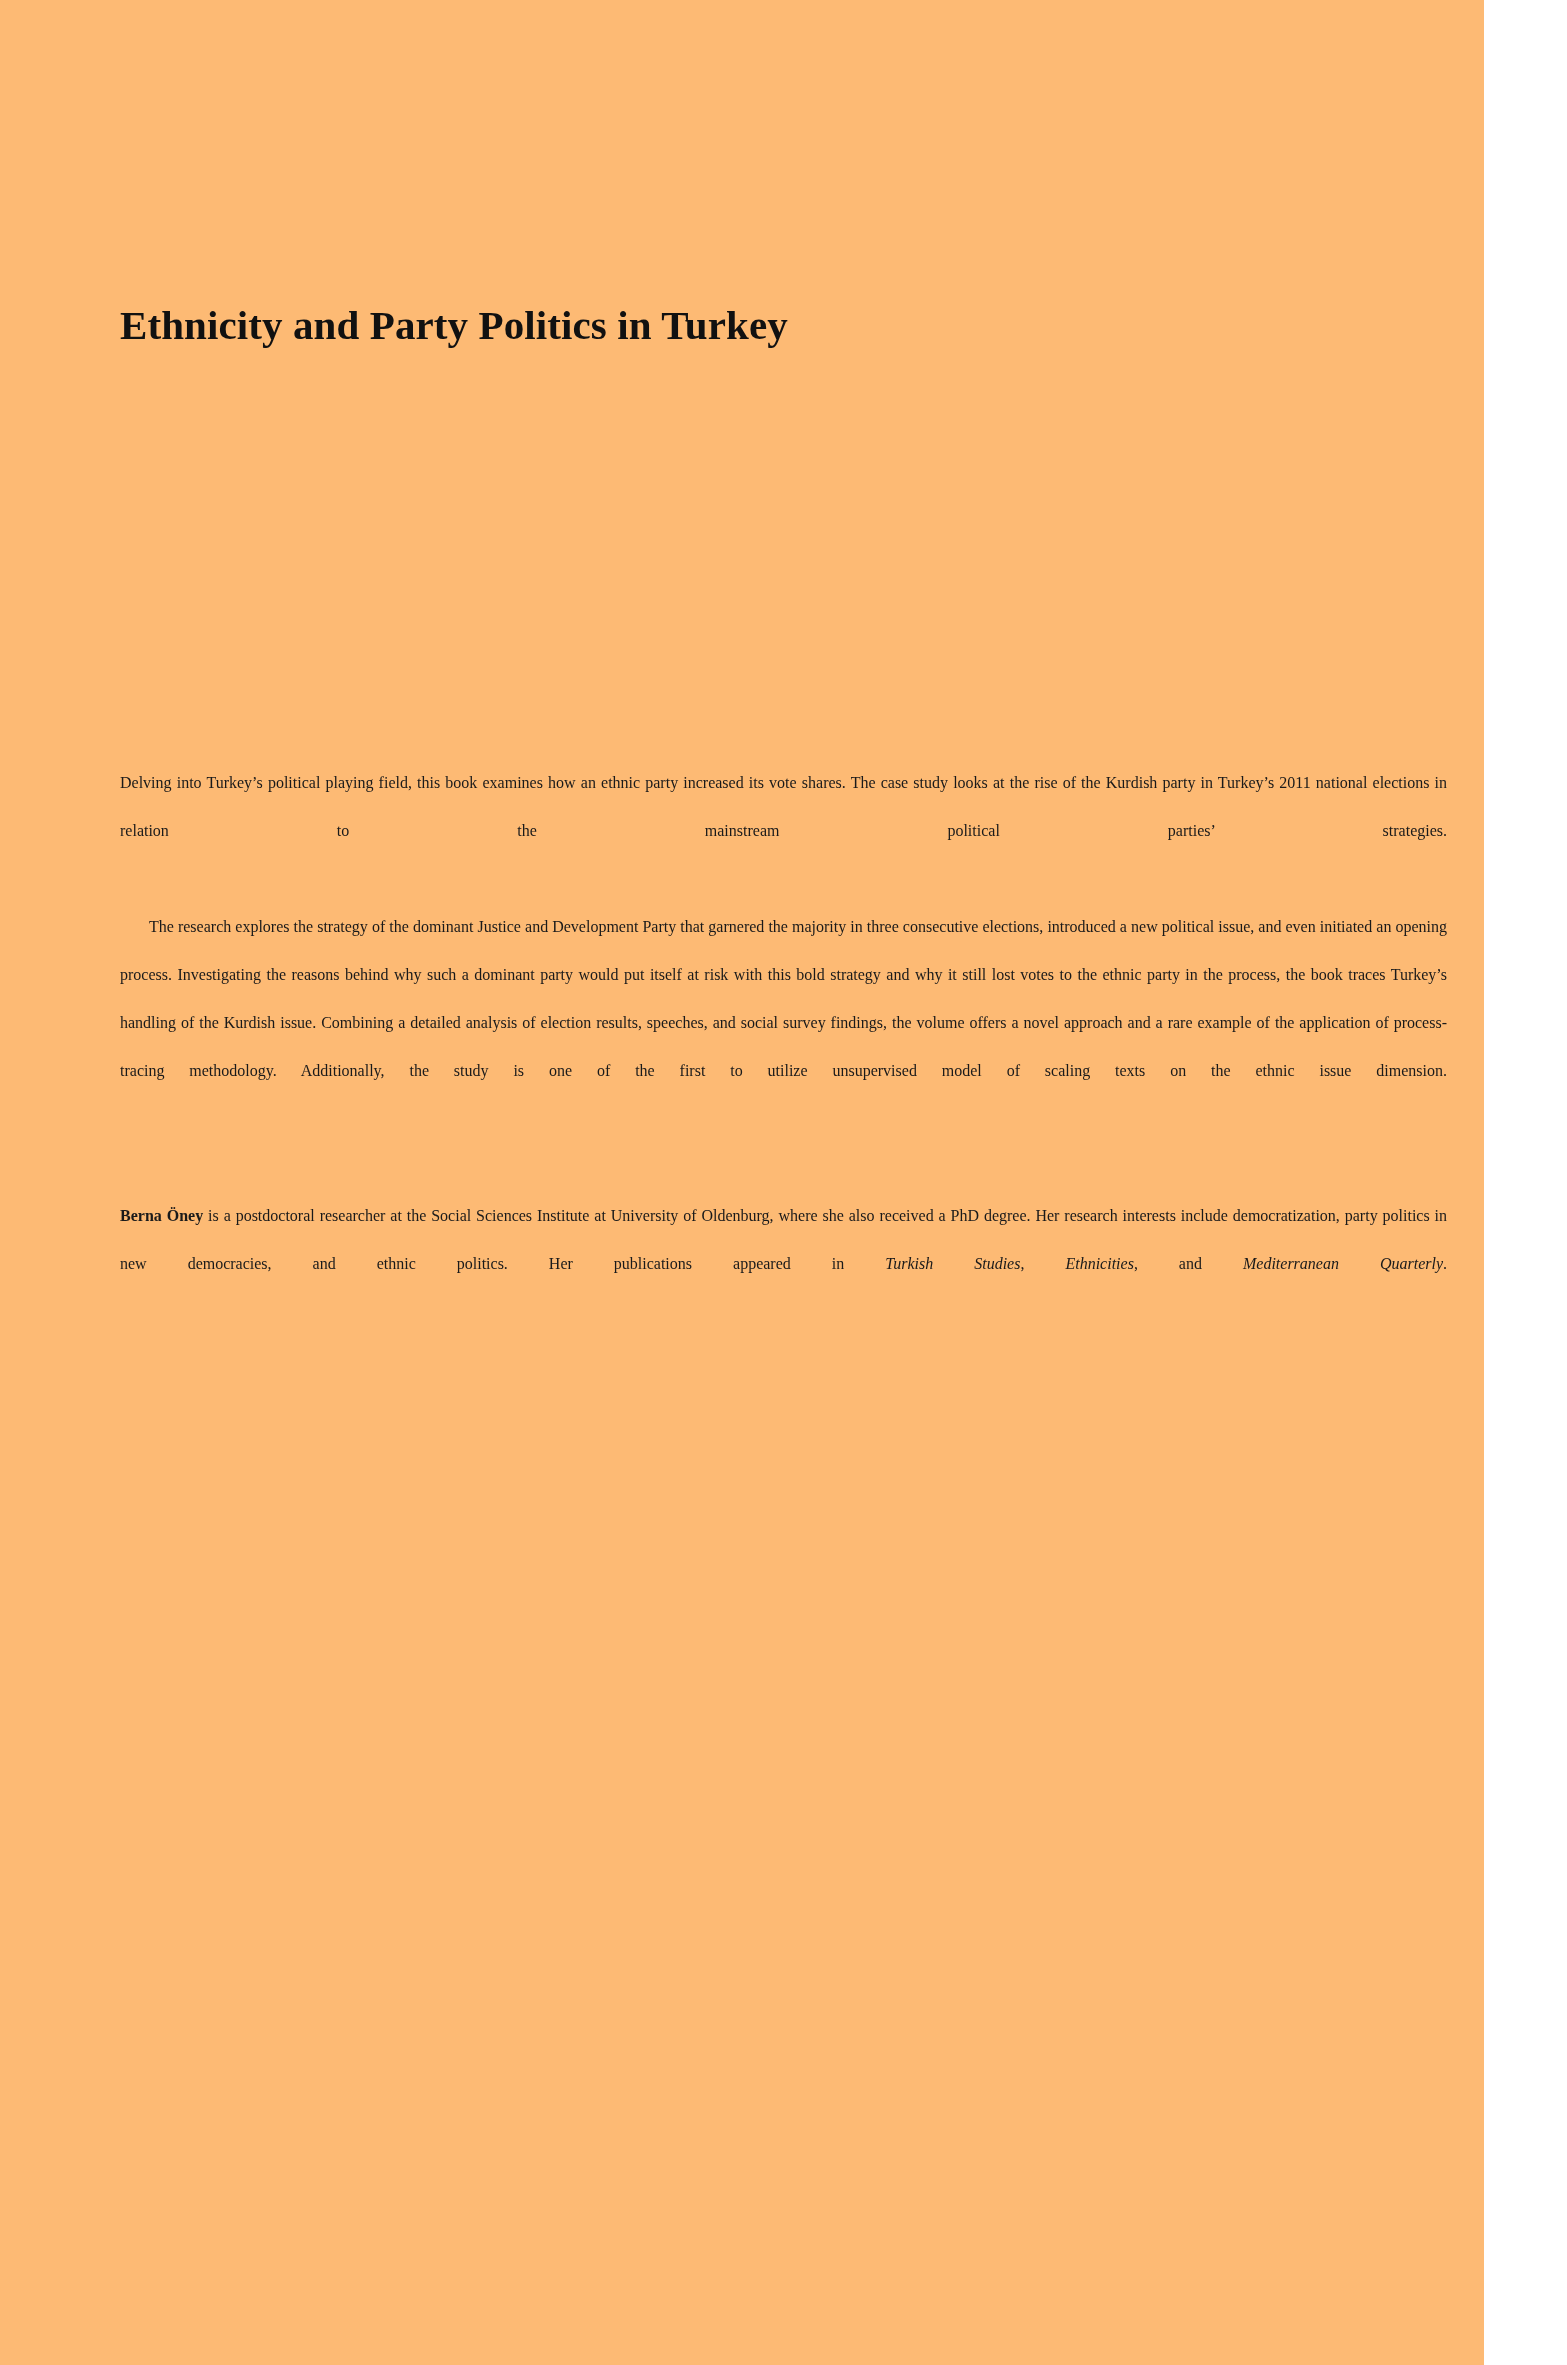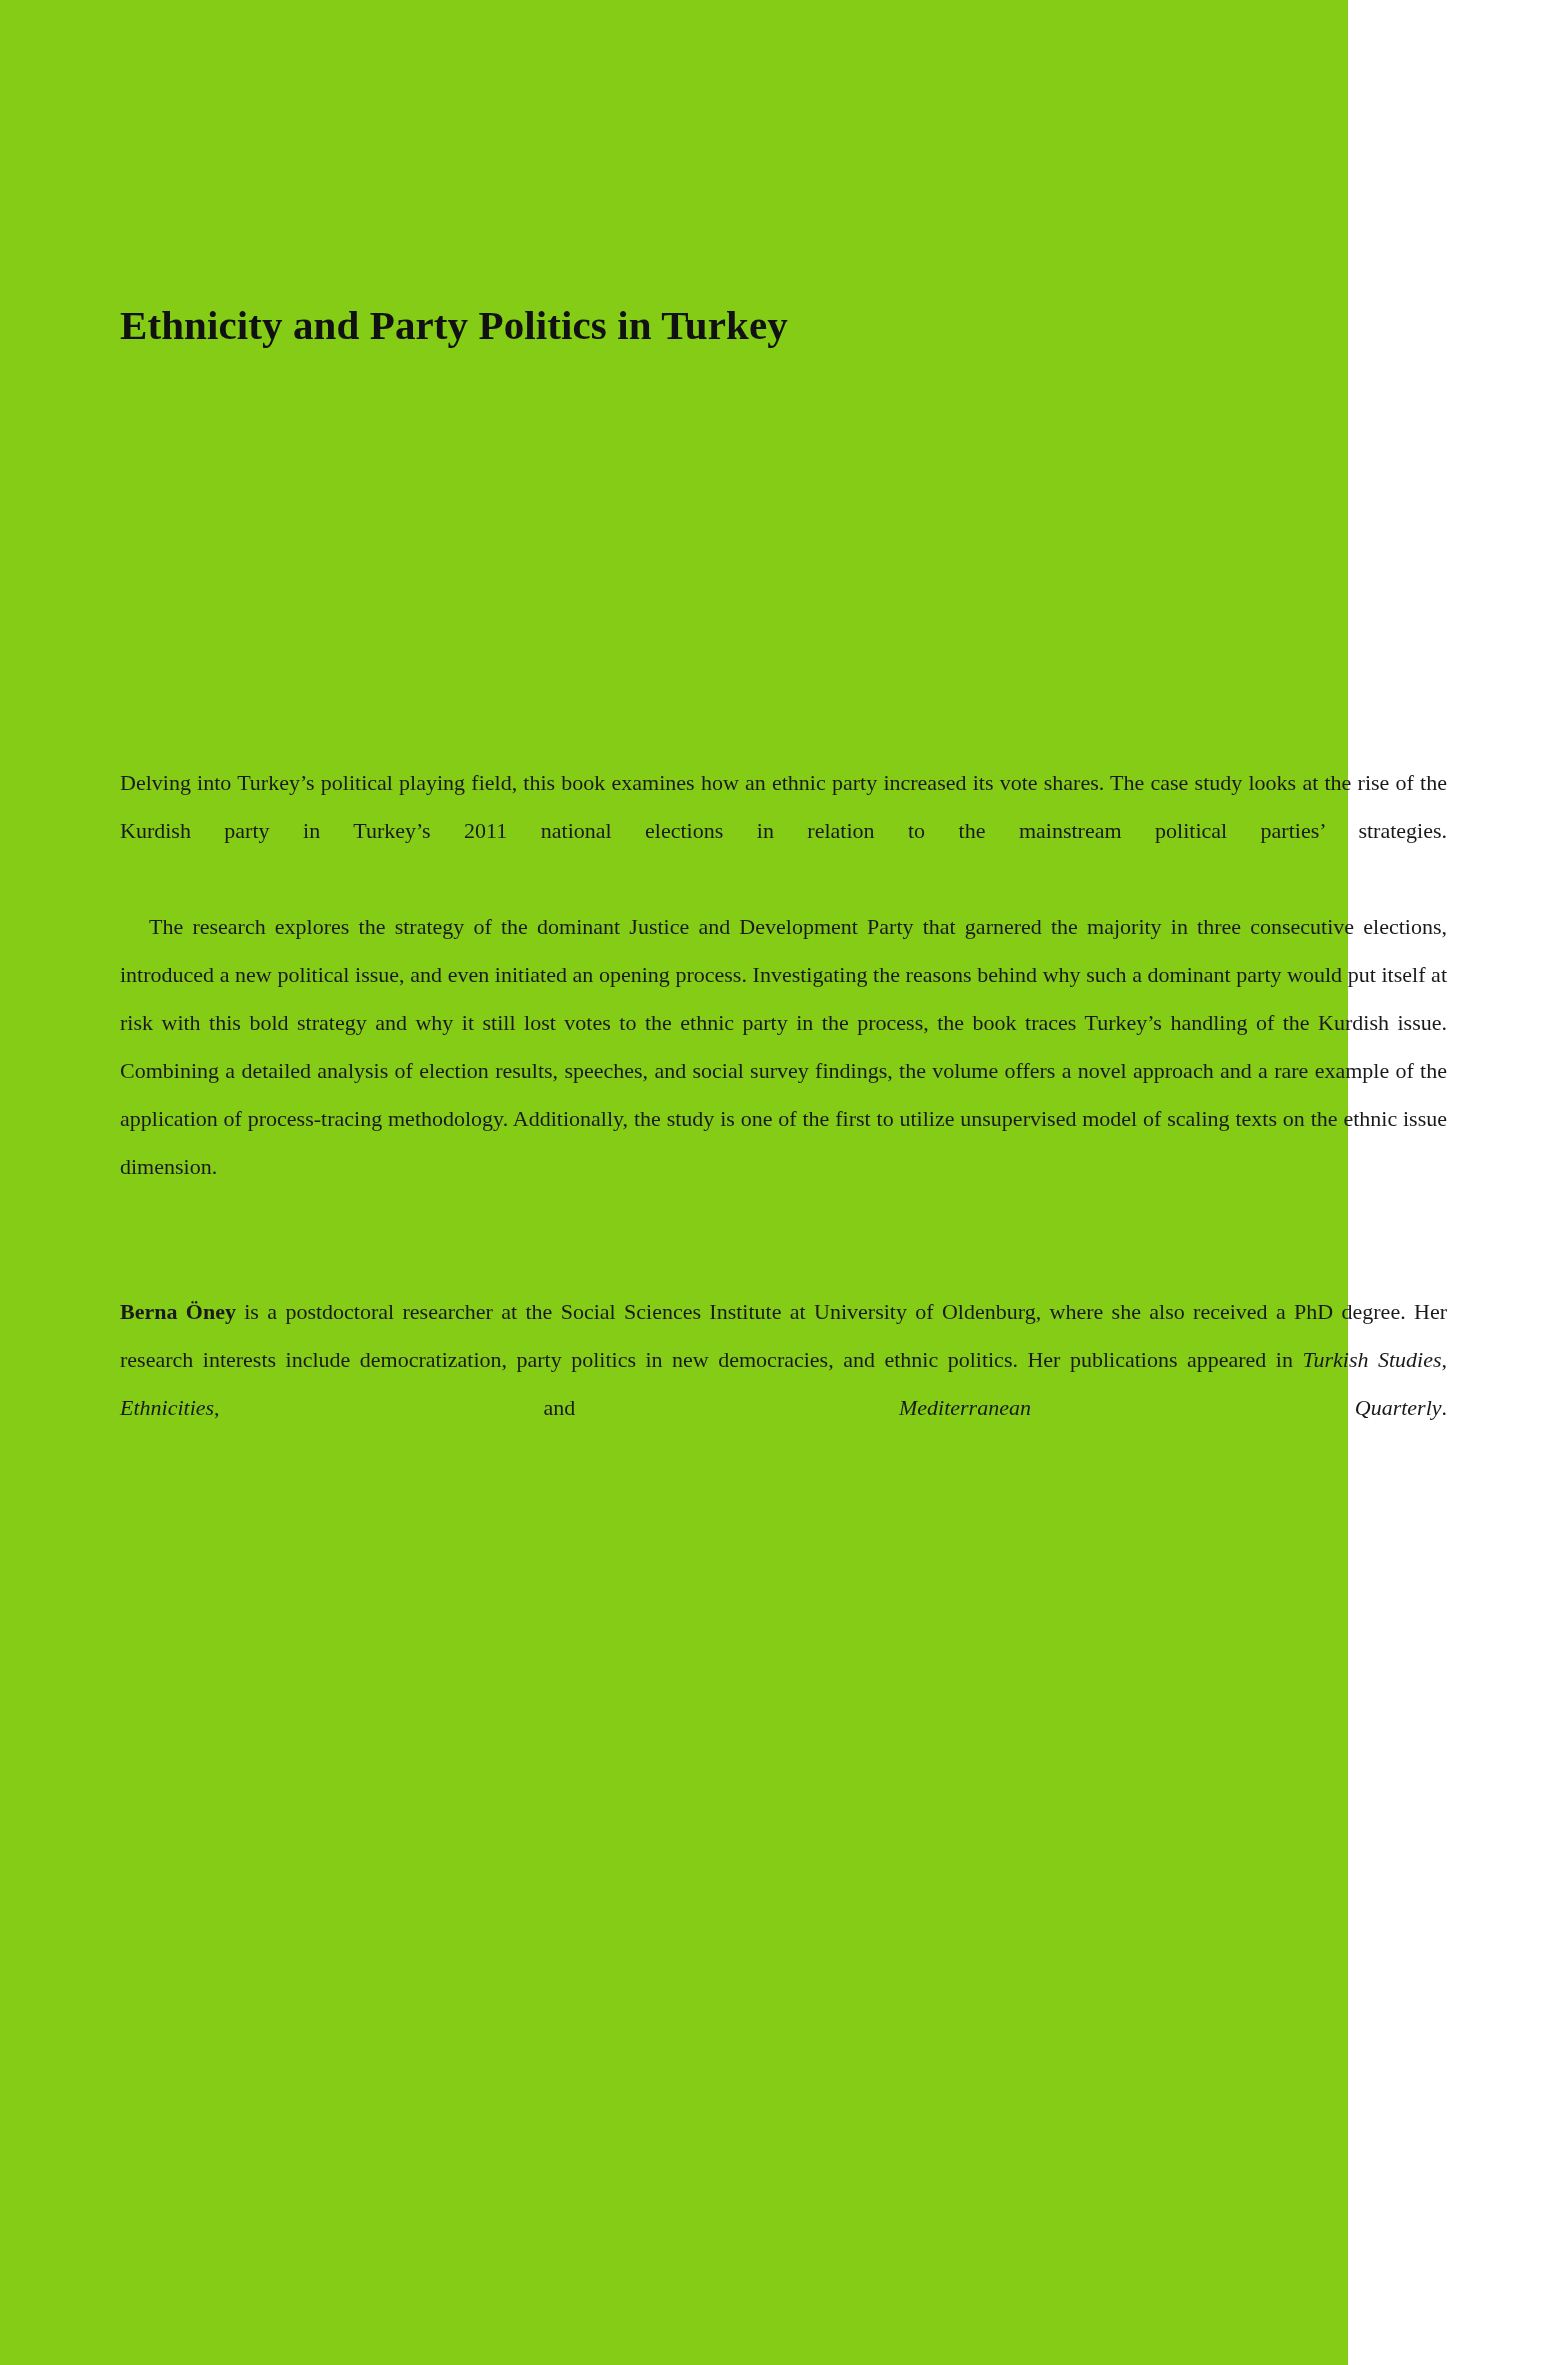--- a/index.html
+++ b/index.html
@@ -15,23 +15,23 @@
     overflow: hidden;
     font-family: "Liberation Serif", "DejaVu Serif", serif;
     color: #1a1a1a;
     -webkit-font-smoothing: antialiased;
   }
 
   .page {
     position: absolute;
     left: 0;
     top: 0;
-    width: 1348px;
+    width: 1484px;
     height: 2366px;
-    background: #84cc16;
+    background: #fdba74;
   }
 
   .content {
     position: absolute;
     left: 120px;
     top: 0;
     width: 1327px;
   }
 
   .book-title {
@@ -52,21 +52,21 @@
 
   .blurb {
     position: absolute;
     left: 0;
     top: 759px;
     width: 1327px;
   }
 
   .blurb p {
     margin: 0;
-    font-size: 22px;
+    font-size: 16px;
     line-height: 48px;
     text-align: justify;
     text-justify: inter-word;
     color: #1a1a1a;
     hyphens: none;
     -webkit-hyphens: none;
   }
 
   .blurb p.indented {
     text-indent: 29px;

